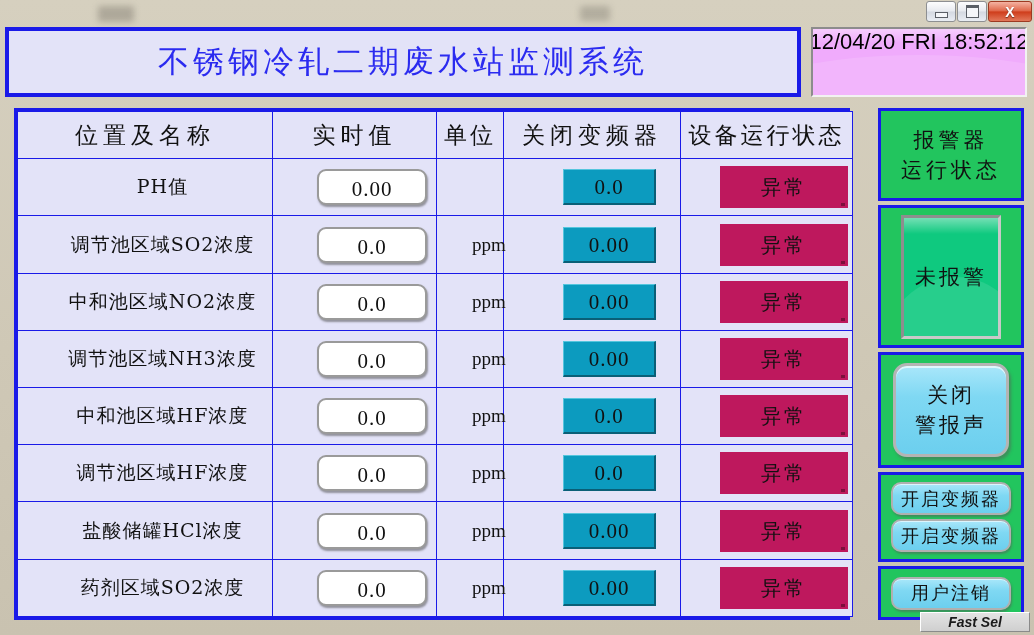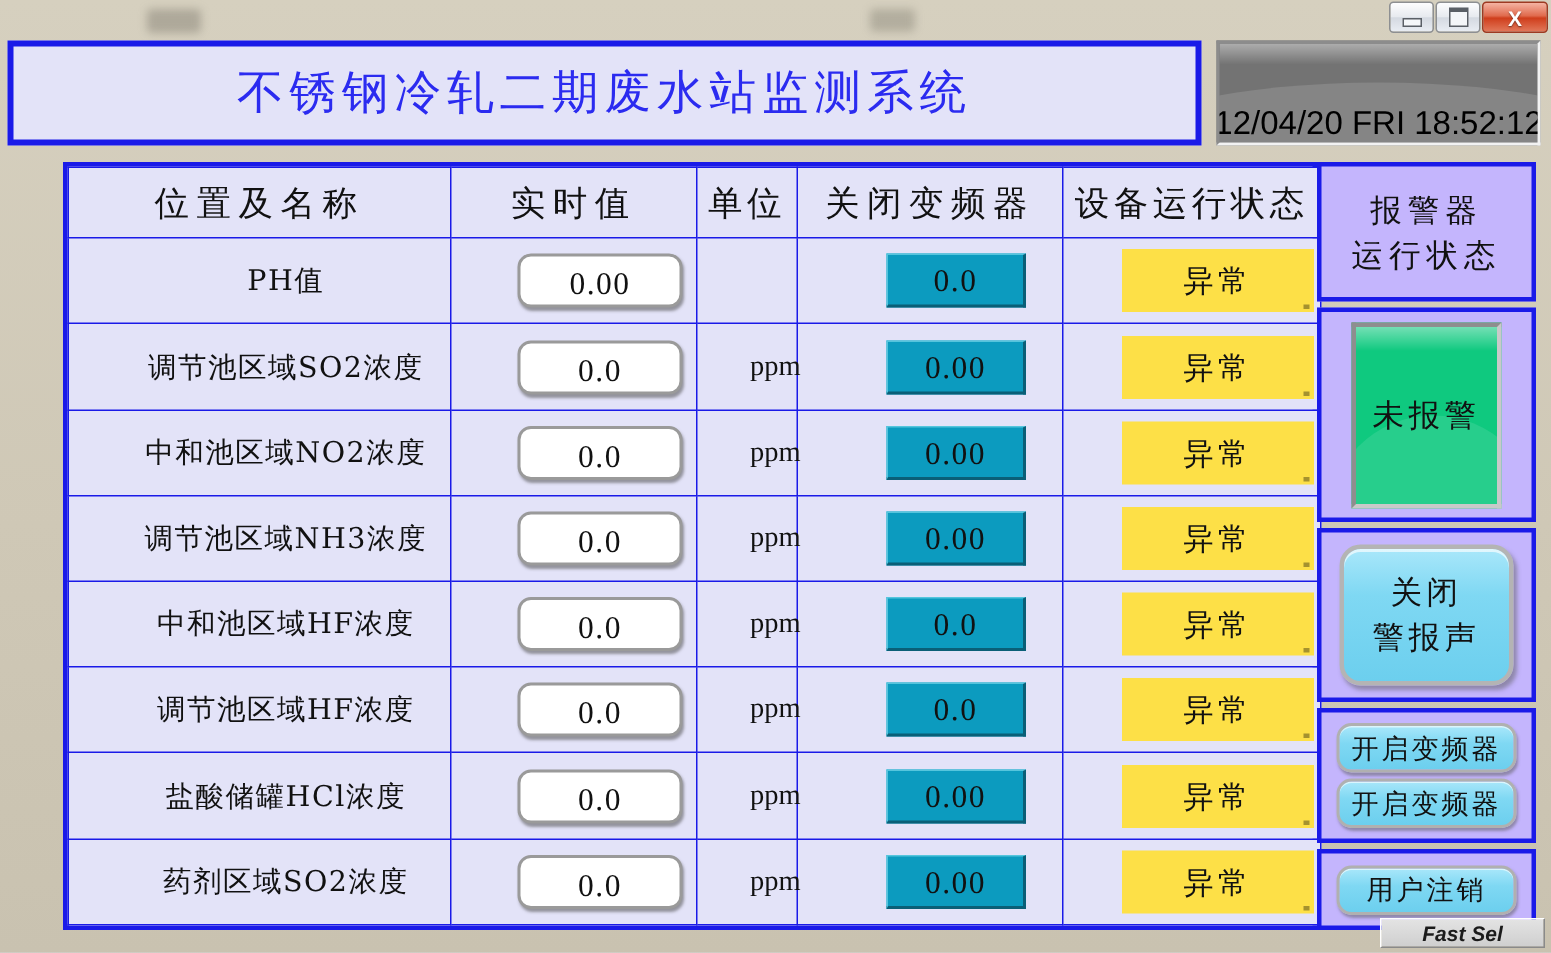--- a/index.html
+++ b/index.html
@@ -49,41 +49,41 @@
   }
   .title-text{
     color:#2b2bf0;font-size:31px;letter-spacing:4px;
     font-family:"DejaVu Serif",serif;white-space:nowrap;
   }
   .clock-panel{
     position:absolute;left:806px;top:0;width:216px;height:70px;
     box-sizing:border-box;
     border-top:2px solid #8c8c8c;border-left:2px solid #8c8c8c;
     border-right:2px solid #f2f2f2;border-bottom:2px solid #f2f2f2;
-    background:#737373;
-    display:flex;align-items:flex-end;justify-content:center;
+    background:#f0abfc;
+    display:flex;align-items:flex-start;justify-content:center;
     overflow:hidden;
   }
   .clock-panel::before{
     content:"";position:absolute;left:0;top:0;width:100%;height:14px;
     background:linear-gradient(180deg,rgba(255,255,255,.42),rgba(255,255,255,0));
   }
   .clock-panel::after{
     content:"";position:absolute;left:-30%;bottom:-60%;width:160%;height:120%;
     border-radius:50%;background:rgba(255,255,255,.13);
   }
   .clock-text{
     position:relative;z-index:2;color:#000;font-size:22px;
     font-family:"Liberation Sans",sans-serif;white-space:nowrap;
   }
 
   
   .table-panel{
     position:absolute;left:14px;top:83px;width:836px;height:512px;
-    border:3px solid #1a1ae8;background:#e3e3f8;box-sizing:border-box;margin-left:28px;
+    border:3px solid #1a1ae8;background:#e3e3f8;box-sizing:border-box;
   }
   table.grid{border-collapse:collapse;width:100%;height:100%;table-layout:fixed;}
   table.grid td{
     border:1px solid #1a1ae8;background:#e3e3f8;
     text-align:center;vertical-align:middle;padding:0;
   }
   .c-name{width:254px;}
   .c-val{width:163px;}
   .c-unit{width:66px;}
   .c-alarm{width:176px;}
@@ -109,34 +109,34 @@
   .alarmbox{
     display:inline-block;width:93px;height:36px;line-height:34px;
     background:#0c9bbf;border-top:1px solid #55c5dd;border-left:1px solid #55c5dd;
     border-right:2px solid #0a5f77;border-bottom:2px solid #0a5f77;
     font-size:21px;color:#111;letter-spacing:1px;
     font-family:"Liberation Serif",serif;box-sizing:border-box;
   }
   
   .statusbox{
     display:inline-block;width:128px;height:42px;line-height:42px;
-    background:#fde047;
+    background:#be185d;
     font-size:20px;color:#111;letter-spacing:3px;
     font-family:"DejaVu Serif",serif;box-sizing:border-box;
     position:relative;
   }
   .statusbox::after{
     content:"";position:absolute;right:3px;bottom:2px;width:4px;height:3px;
     background:rgba(0,0,0,.35);
   }
 
   
   .side{position:absolute;left:878px;top:83px;width:146px;height:512px;}
   .side-box{
-    border:3px solid #1a1ae8;background:#c4b5fd;box-sizing:border-box;
+    border:3px solid #1a1ae8;background:#22c55e;box-sizing:border-box;
     position:absolute;left:0;width:146px;
   }
   .sb-title{top:0;height:93px;display:flex;align-items:center;justify-content:center;}
   .sb-title .t{
     font-size:21px;color:#111;letter-spacing:4px;line-height:30px;text-align:center;
     font-family:"DejaVu Serif",serif;
   }
   .sb-lamp{top:97px;height:143px;display:flex;align-items:center;justify-content:center;}
   .lamp{
     width:100px;height:124px;position:relative;box-sizing:border-box;

